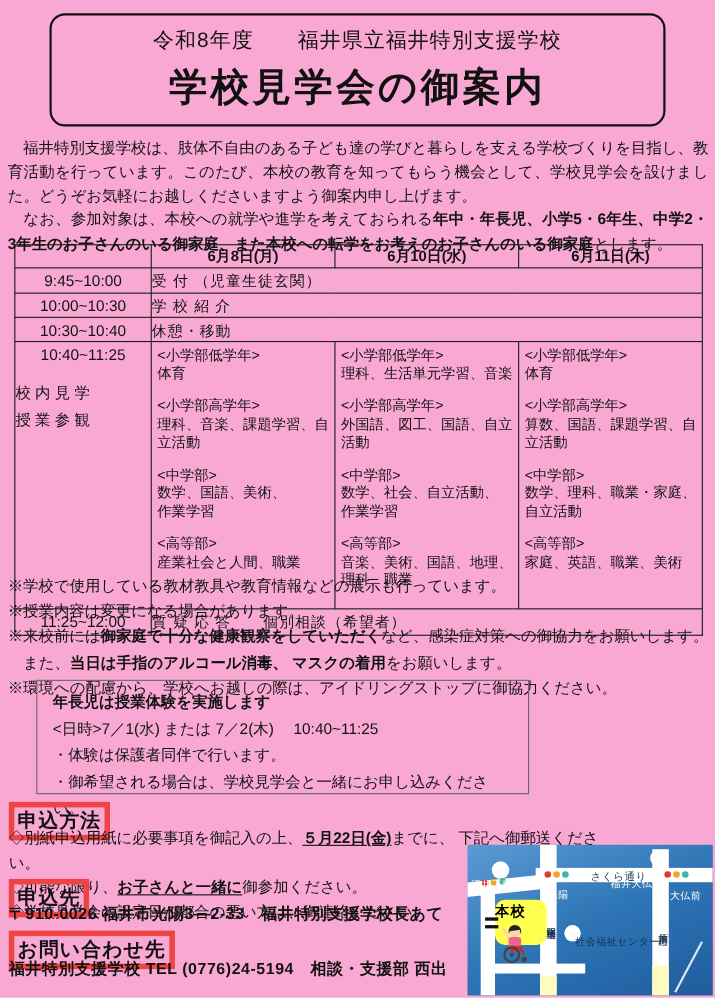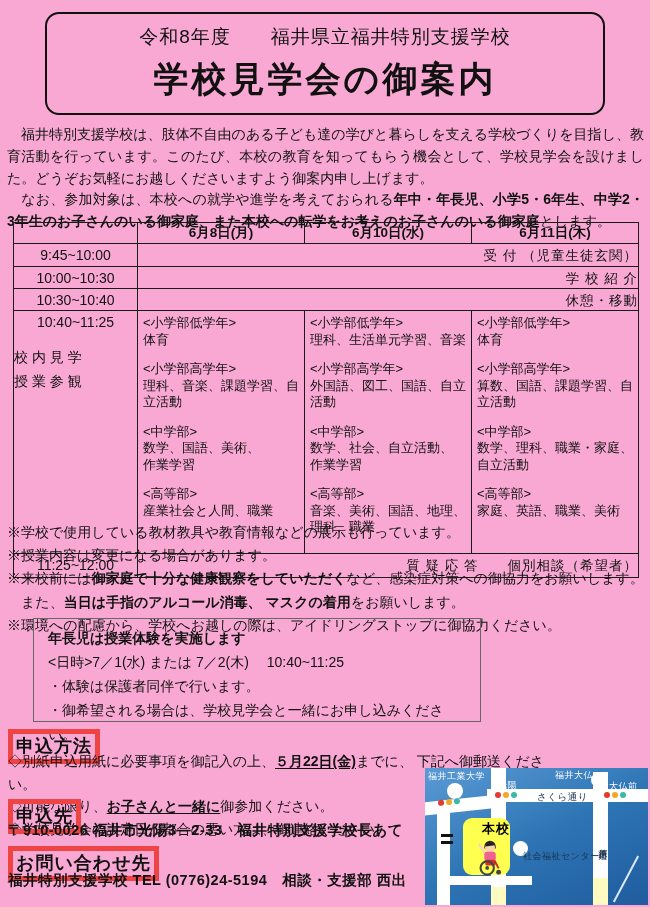--- a/index.html
+++ b/index.html
@@ -28,21 +28,21 @@
   
   #schedule { left:13px; top:222px; width:625px; border-collapse:collapse; table-layout:fixed; }
   #schedule td, #schedule th {
     border:1px solid #1a1a1a; font-weight:normal; font-size:13.5px;
     vertical-align:top; overflow:hidden;
   }
   #schedule .c-time { width:124px; }
   #schedule .c-day  { width:167px; }
   #schedule tr.hdr td { height:18px; text-align:center; font-weight:600; font-size:13.5px; padding:1px 0; }
   #schedule td.time { text-align:center; padding-top:3px; font-size:14px; }
-  #schedule td.span { text-align:right; padding-top:3px; letter-spacing:1px;margin-top:28px; }
+  #schedule td.span { text-align:left; padding-top:3px; letter-spacing:1px;margin-top:28px; }
   #schedule tr.r1 td { height:23px; }
   #schedule tr.r2 td { height:22px; }
   #schedule tr.r3 td { height:22px; }
   #schedule tr.main td { height:190px; }
   #schedule tr.last td { height:24px; }
   #schedule td.daycell { padding:4px 5px; font-size:13px; line-height:16.5px; word-break:break-all; }
   .grp { margin-bottom:13px; }
   .grp .subjects { white-space:pre-line; }
   .side-labels { margin-top:15px; text-align:left; font-size:14px; line-height:24px; }
 
@@ -88,33 +88,33 @@
   .landmark { position:absolute; background:#fff; border-radius:50%; }
   #lm-univ { left:22px; top:15px; width:16px; height:16px; }
   #lm-daibutsu { left:166px; top:5px; width:14px; height:14px; }
   #lm-fukushi { left:88px; top:73px; width:15px; height:15px; }
   .signal { position:absolute; display:flex; gap:2px; }
   .signal i { width:6px; height:6px; border-radius:50%; display:block; }
   .sig-r { background:#e23a2e; } .sig-y { background:#f5a623; } .sig-g { background:#3cb8a8; }
   #sig-1 { left:13px; top:31px; transform:rotate(-6deg); }
   #sig-2 { left:70px; top:24px; }
   #sig-3 { left:179px; top:24px; }
-  .map-label-w { position:absolute; color:#ffffff; font-size:9px; letter-spacing:.5px; white-space:nowrap; }
+  .map-label-w { position:absolute; color:#ffffff; font-size:9px; letter-spacing:.5px; white-space:nowrap;margin-top:28px; }
   .map-label-d { position:absolute; color:#17314d; font-size:9px; letter-spacing:.5px; white-space:nowrap; }
   #lbl-univ { left:3px; top:2px; }
   #lbl-koyo { left:73px; top:11px; }
   #lbl-daibutsu { left:130px; top:1px; }
   #lbl-daibutsumae { left:184px; top:12px;text-align:center; }
   #lbl-sakura { left:112px; top:23px; font-size:9.5px; }
   #lbl-fukushi { left:98px; top:82px; }
   #lbl-akaribashi { left:69px; top:68px; writing-mode:vertical-rl; }
   #lbl-ashihara { left:171px; top:74px; writing-mode:vertical-rl; }
   #school-box {
-    position:absolute; left:38px; top:50px; width:47px; height:57px;
-    background:#ffff4f; border-radius:9px; text-align:right; z-index:3;
+    position:absolute; left:25px; top:50px; width:47px; height:41px;
+    background:#ffff4f; border-radius:9px; text-align:left; z-index:3;
   }
   #school-box .t { font-size:13px; font-weight:bold; color:#000; margin-top:2px; letter-spacing:1px; }
   #gate-mark { position:absolute; left:16px; top:66px; z-index:4; }
   #gate-mark i { display:block; width:12px; height:3px; background:#111; margin-bottom:4px; }
 
   
   .line { white-space:pre-wrap; }
 </style>
 </head>
 <body>

